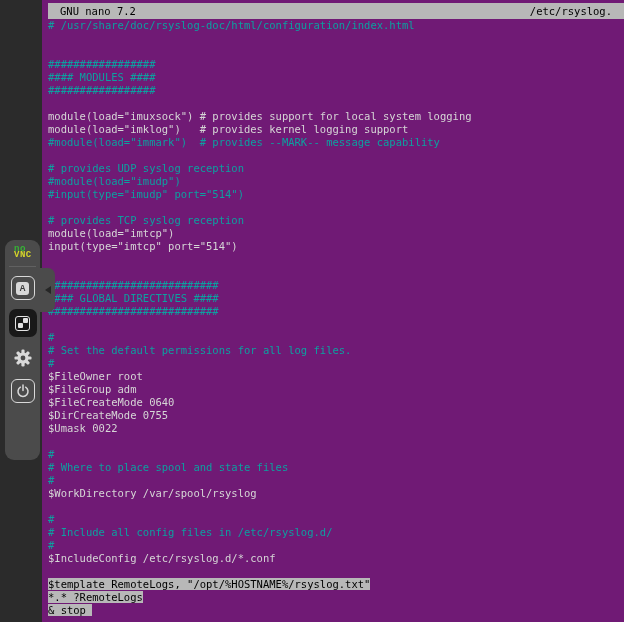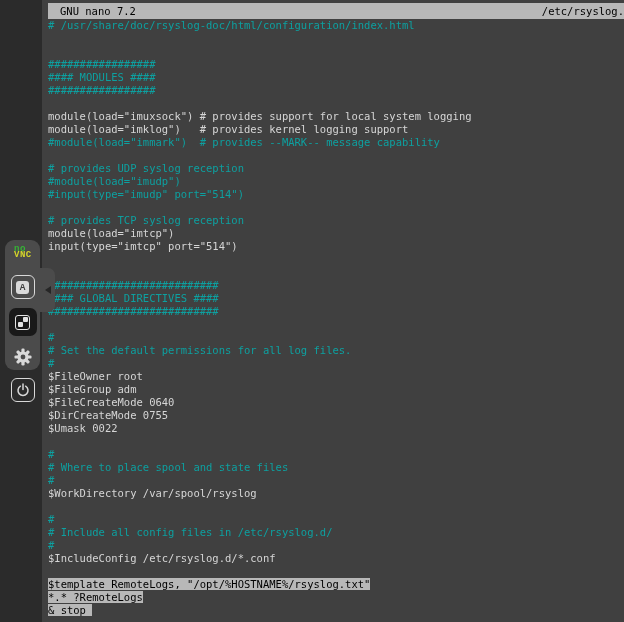--- a/index.html
+++ b/index.html
@@ -6,42 +6,42 @@
   body{
     width:624px;height:622px;
     background:#2b2b2b;
     overflow:hidden;
     position:relative;
     font-family:"DejaVu Sans Mono", monospace;
   }
   
   .terminal{
     position:absolute;left:42px;top:0;right:0;bottom:0;
-    background:#404040;
+    background:#701a75;
   }
   .titlebar{
     position:absolute;left:6px;right:0;top:3px;height:16px;
     background:#b8b8b8;color:#000;
     font-size:10.5px;line-height:16px;white-space:pre;
     display:flex;justify-content:space-between;
   }
   .titlebar .tleft{padding-left:12px;}
-  .titlebar .tright{padding-right:0;}
+  .titlebar .tright{padding-right:12px;}
   .editor{
     position:absolute;left:6px;top:19px;right:0;bottom:0;
     font-size:10.5px;line-height:13px;white-space:pre;
   }
   .line{height:13px;white-space:pre;}
   .line span.comment{color:#0da0a0;}
   .line span.code{color:#d6d6d6;}
   .line span.selected, .line span.selected_cursor{background:#b8b8b8;color:#000;text-align:center;}
   .line span.selected_cursor::after{content:"\00a0";}
   
   .vnc-panel{
-    position:absolute;left:5px;top:240px;width:35px;height:130px;
+    position:absolute;left:5px;top:240px;width:35px;height:220px;
     background:#4b4b4b;border-radius:9px;
     display:flex;flex-direction:column;align-items:center;
     z-index:2;
   }
   .vnc-handle{
     position:absolute;left:40px;top:268px;width:15px;height:44px;
     background:#4b4b4b;border-radius:0 7px 7px 0;
     display:flex;align-items:center;justify-content:center;
     z-index:1;
   }

